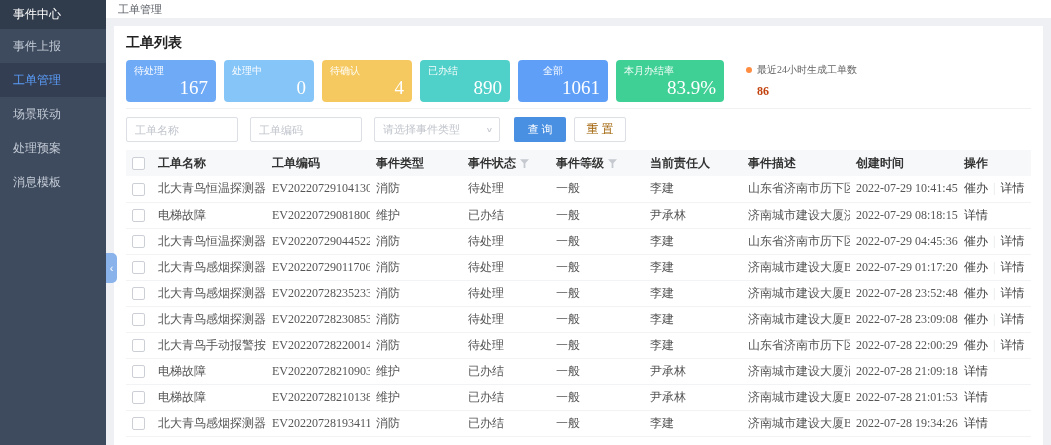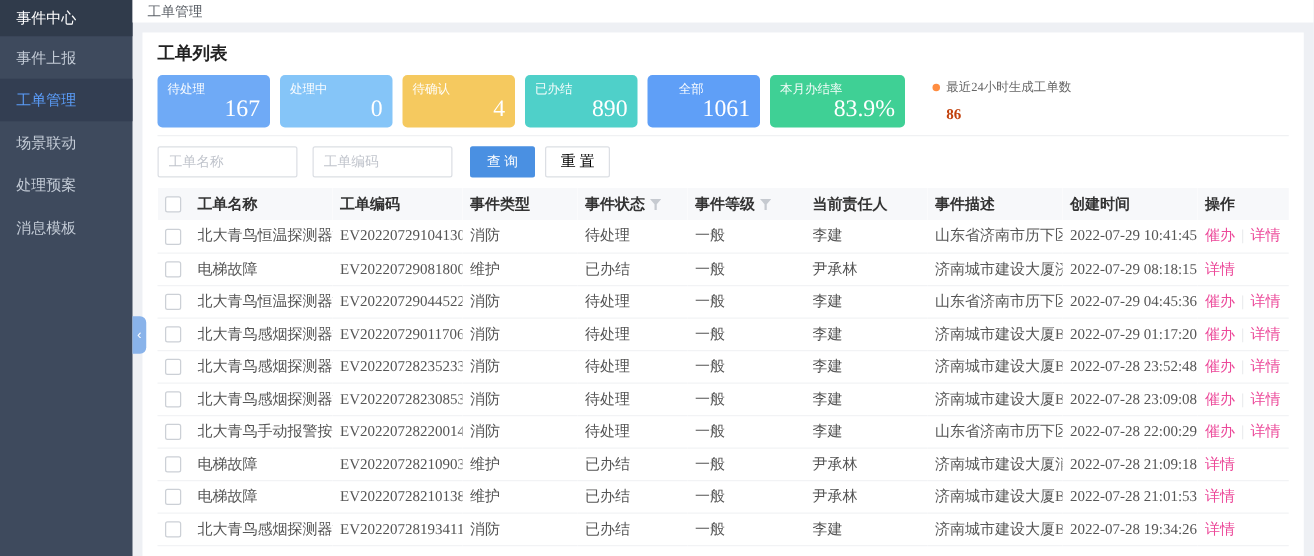--- a/index.html
+++ b/index.html
@@ -33,29 +33,29 @@
   .note-dot { width:6px; height:6px; border-radius:50%; margin-right:5px; flex-shrink:0; }
   .note-value { font-size:12px; font-weight:bold; color:#c2410c; margin:7px 0 0 11px; }
 
   
   .filter-row { display:flex; align-items:center; margin:8px 0; }
   .f-input { width:112px; height:25px; border:1px solid #dcdfe4; border-radius:2px; font-size:11px; padding:0 8px; margin-right:12px; color:#333; font-family:inherit; outline:none; }
   .f-input::placeholder { color:#c0c4cc; }
   .f-select { width:126px; height:25px; border:1px solid #dcdfe4; border-radius:2px; font-size:11px; padding:0 18px 0 8px; margin-right:12px; color:#c0c4cc; display:flex; align-items:center; position:relative; background:#fff; cursor:pointer; white-space:nowrap; overflow:hidden; }
   .f-select .chev { position:absolute; right:6px; top:50%; transform:translateY(-52%) scaleY(.7); color:#c0c4cc; font-size:10px; }
   .btn-primary { width:52px; height:25px; background:#4a90e2; color:#fff; border:none; border-radius:2px; font-size:11px; margin:0 8px 0 2px; cursor:pointer; font-family:inherit; }
-  .btn-plain { width:52px; height:25px; background:#fff; color:#000000; border:1px solid #dcdfe4; border-radius:2px; font-size:12px; cursor:pointer; font-family:inherit; }
+  .btn-plain { width:52px; height:25px; background:#fff; color:#a16207; border:1px solid #dcdfe4; border-radius:2px; font-size:12px; cursor:pointer; font-family:inherit; }
 
   
   table { width:100%; border-collapse:collapse; table-layout:fixed; font-size:12px; }
   thead th { background:#f7f8fa; height:26px; text-align:left; padding:0 6px; color:#333; font-weight:600; white-space:nowrap; overflow:hidden; }
   tbody td { height:26px; border-bottom:1px solid #f2f3f5; padding:0 6px; color:#555; white-space:nowrap; overflow:hidden; }
   .checkbox { width:13px; height:13px; border:1px solid #ccd0d6; border-radius:2px; background:#fff; display:inline-block; vertical-align:middle; cursor:pointer; }
   .filter-icon { display:inline-block; width:9px; height:9px; background:#c6cad0; clip-path:polygon(0 0,100% 0,60% 45%,60% 100%,40% 100%,40% 45%); margin-left:4px; vertical-align:middle; cursor:pointer; }
-  .op-link { color:#ec4899; cursor:pointer; text-decoration:none; }
+  .op-link { color:#404040; cursor:pointer; text-decoration:none; }
   .op-sep { color:#e3e5e8; margin:0 5px; }
 
   .collapse-handle { position:absolute; left:106px; top:253px; width:11px; height:30px; background:#89b3ea; border-radius:0 5px 5px 0; color:#fff; font-size:11px; display:flex; align-items:center; justify-content:center; cursor:pointer; }
 </style>
 </head>
 <body>
 
 <div class="app">
 
   <aside class="sidebar">
@@ -109,20 +109,24 @@
             <span class="note-dot" style="background: rgb(255, 141, 65);"></span>
             <span>最近24小时生成工单数</span>
           </div>
           <div class="note-value">86</div>
         </div>
       </div>
 
       <div class="filter-row">
         <input class="f-input" placeholder="工单名称" style="">
         <input class="f-input" placeholder="工单编码" style="">
+        <div class="f-select">
+          <span>请选择事件类型</span>
+          <span class="chev">∨</span>
+        </div>
         <button class="btn-primary">查 询</button>
         <button class="btn-plain">重 置</button>
       </div>
 
       <table>
         <colgroup>
           <col style="width:26px">
             <col style="width:114px">
             <col style="width:104px">
             <col style="width:92px">

